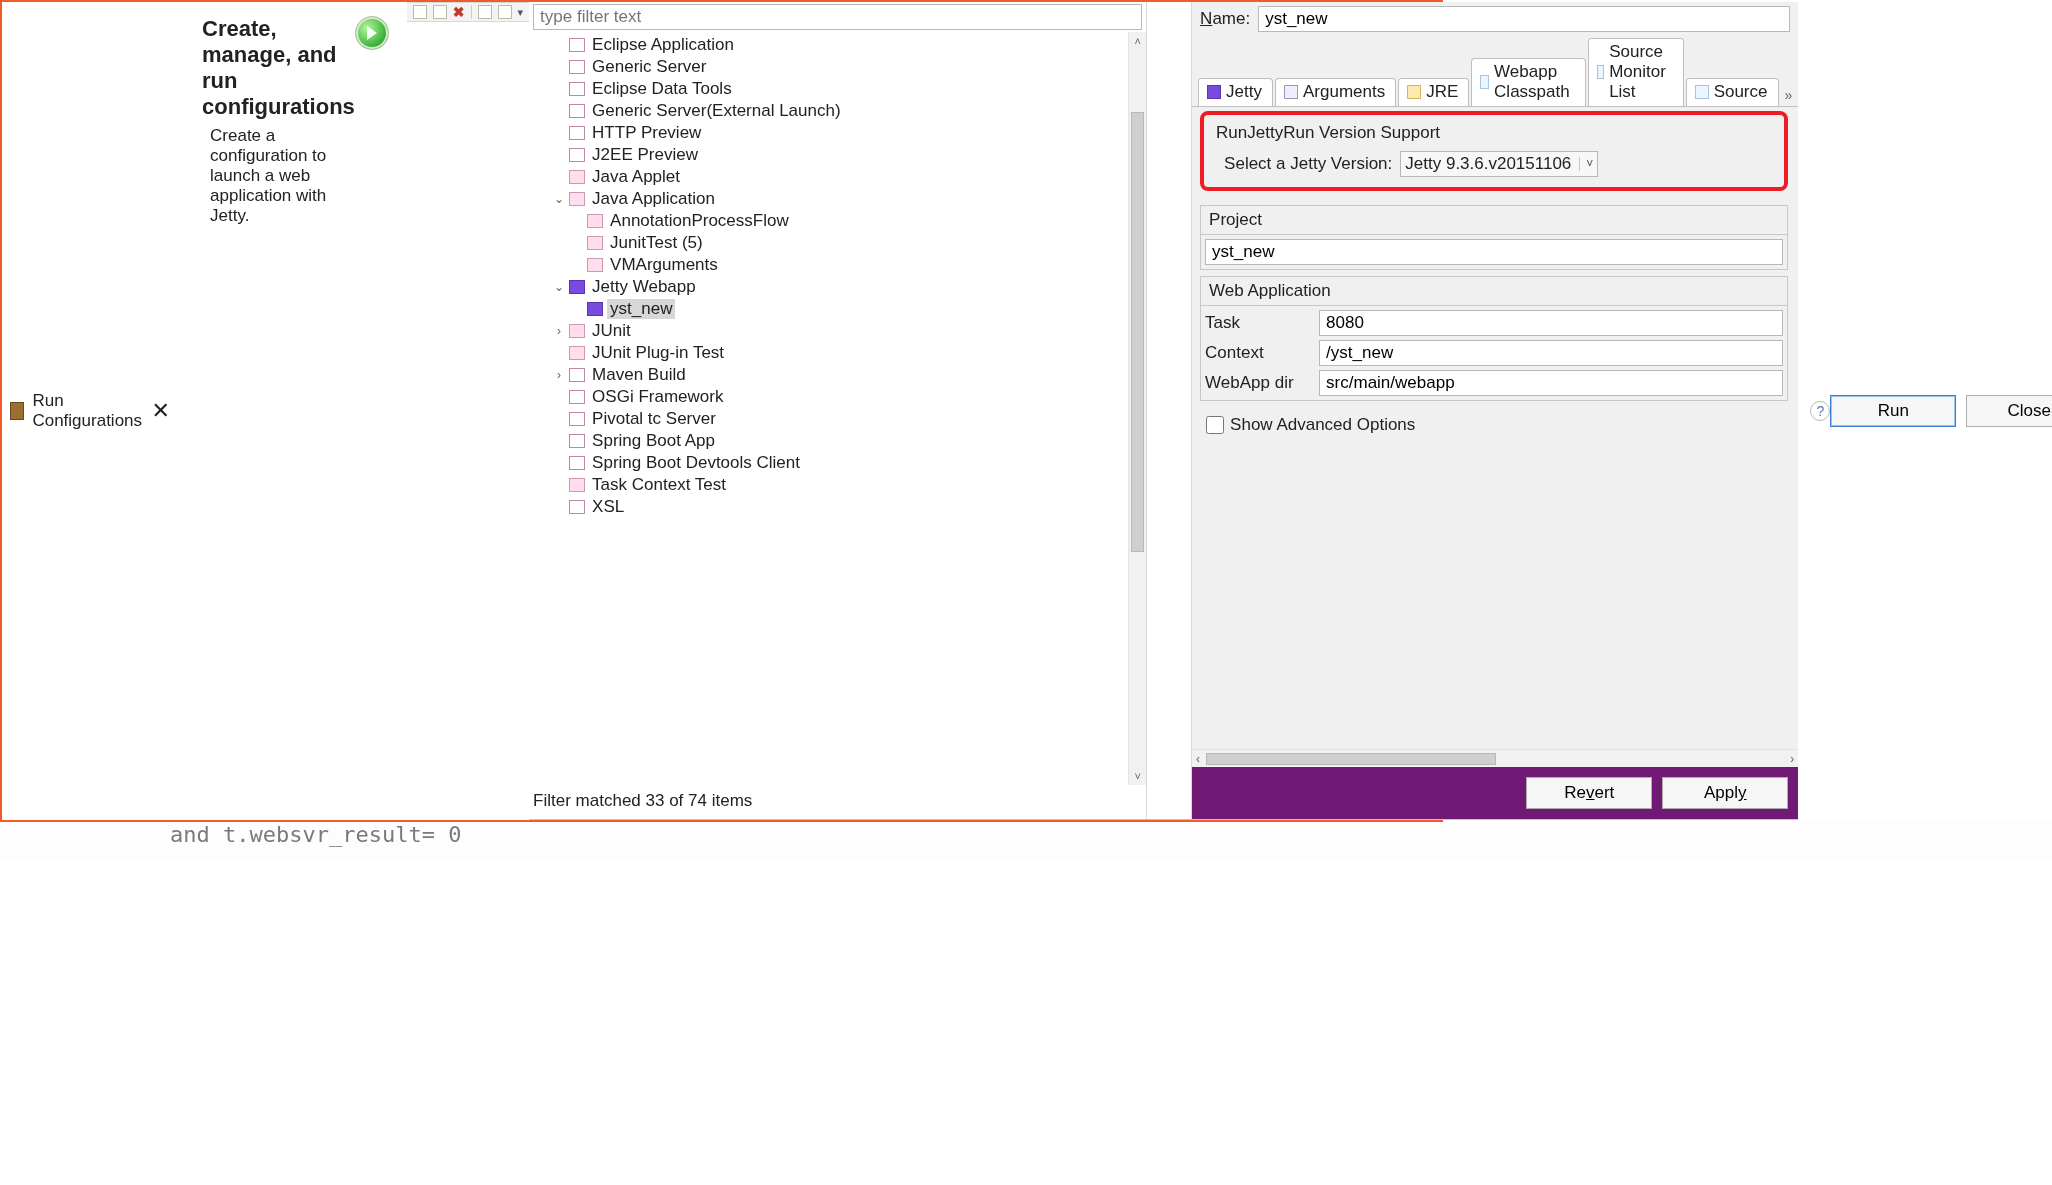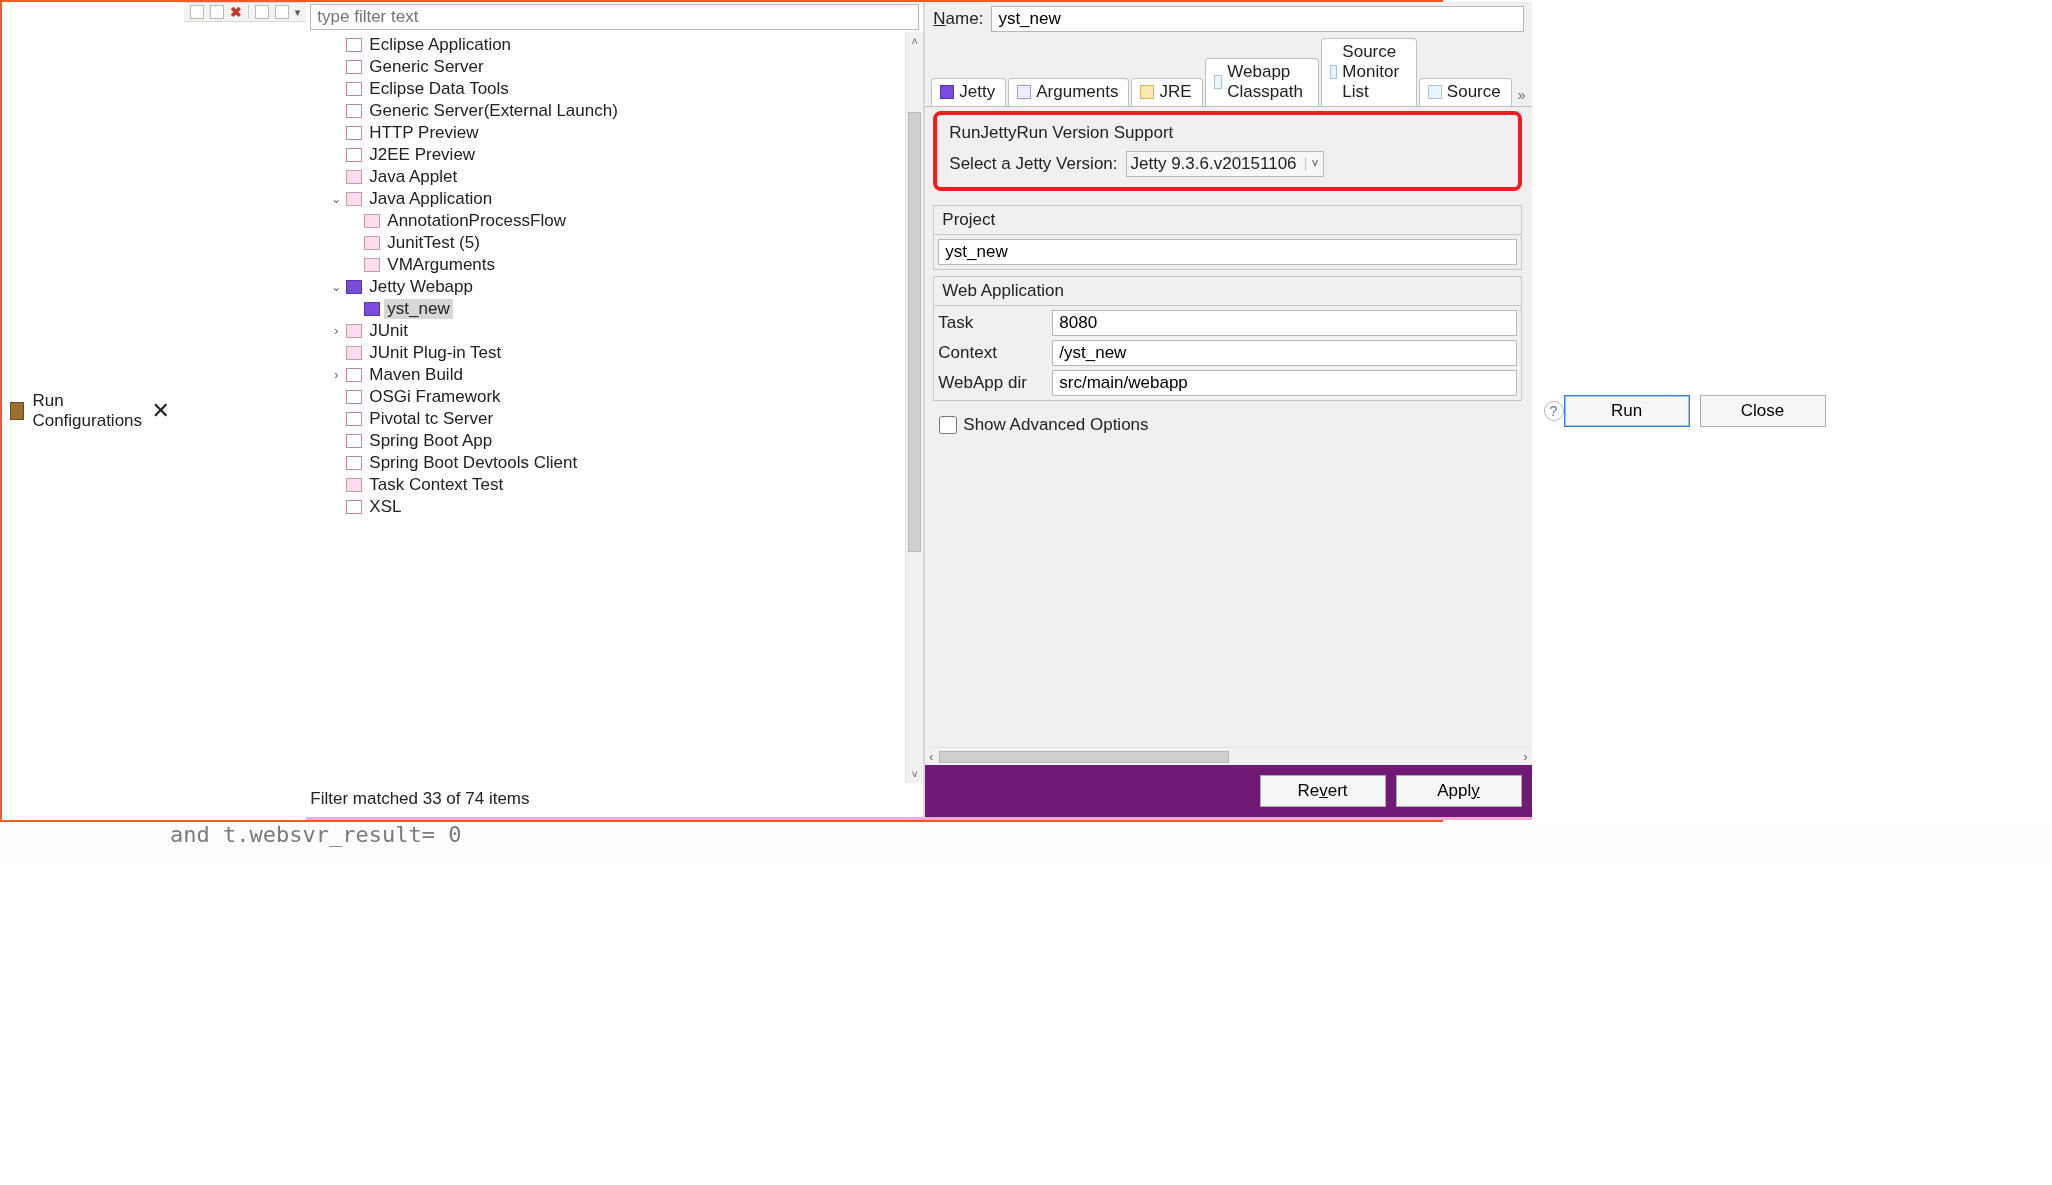--- a/index.html
+++ b/index.html
@@ -19,21 +19,21 @@
 .header-area .sub { font-size: 17px; margin-left: 8px; }
 .run-badge { width:34px;height:34px; border-radius:50%; background: radial-gradient(circle at 35% 35%, #b6f59a, #3eb73e 60%, #1f7a1f); border:1px solid #aec79e; display:flex; align-items:center; justify-content:center; color:#fff; font-size:16px; box-shadow: 0 0 0 2px #dbe9d1 inset;}
 .run-badge::after{content:"";display:block;width:0;height:0;border-left:10px solid #fff;border-top:7px solid transparent;border-bottom:7px solid transparent;opacity:.9;}
 
 .toolbar-thin { border-top:1px solid #d8d8d8; border-bottom:1px solid #d8d8d8; background:#f3f3f3; height:20px; display:flex; align-items:center; padding:0 6px; gap:6px;}
 .toolbar-thin .tico{width:14px;height:14px;border:1px solid #bba;background:#fff;}
 .toolbar-thin .tdel{color:#c0392b;font-weight:bold;font-size:14px;line-height:1;}
 .toolbar-thin .sep{width:1px;height:14px;background:#ccc;}
 .toolbar-thin .tarrow{font-size:11px;color:#555;}
 
-.body-split { flex:1; display:flex; min-height:0; border-bottom:3px solid #f9a8d4;}
+.body-split { flex:1; display:flex; min-height:0; border-bottom:1px solid #f9a8d4;gap:44px;}
 .left-pane { width: 618px; display:flex; flex-direction:column; border-right:1px solid #d8d8d8; background:#fff;}
 .filter-input { margin:2px 4px; border:1px solid #b8b8b8; font-size:17px; padding:2px 6px; color:#888;}
 .tree-wrap { flex:1; overflow:hidden; position:relative;}
 .tree { position:absolute; inset:0 18px 0 0; overflow-y:auto; padding: 2px 4px 6px 6px;}
 .scroll-track{position:absolute;right:0;top:0;bottom:0;width:18px;background:#f1f1f1;border-left:1px solid #e3e3e3;display:flex;flex-direction:column;align-items:center;}
 .scroll-track .arrow{height:18px;width:100%;display:flex;align-items:center;justify-content:center;font-size:11px;color:#666;}
 .scroll-track .thumb{position:absolute;left:2px;right:2px;top:80px;height:440px;background:#cfcfcf;border:1px solid #b8b8b8;}
 
 ul.tree-list{list-style:none;}
 ul.tree-list li{white-space:nowrap; padding:1px 0 1px 0; display:flex; align-items:center; gap:4px;}
@@ -65,21 +65,21 @@
 .tab.active{position:relative;z-index:2;justify-content:center;}
 
 .tab-body{flex:1;background:#f0f0f0;display:flex;flex-direction:column;min-height:0;}
 .tab-scroll{flex:1;overflow:hidden;position:relative;}
 .tab-inner{position:absolute;inset:0 0 18px 0;overflow:auto;padding:0 10px 10px 8px;}
 .hz-bar{position:absolute;left:0;right:0;bottom:0;height:18px;background:#f1f1f1;border-top:1px solid #e3e3e3;display:flex;align-items:center;justify-content:space-between;font-size:12px;color:#666;padding:0 4px;}
 .hz-bar .hthumb{height:12px;flex:1;margin:0 6px;background:#cfcfcf;border:1px solid #b8b8b8;max-width:640px;}
 
 .red-box{border:4px solid #ee1c25;border-radius:8px;margin:4px 0 14px 0;padding:6px 8px 10px 8px;background:#f0f0f0;}
 .group-title{font-size:17px;margin:2px 0 8px 4px;}
-.version-row{display:flex;align-items:center;gap:8px;margin-left:4px;}
+.version-row{display:flex;align-items:center;gap:8px;margin-left:12px;}
 .combo{display:flex;align-items:center;border:1px solid #b8b8b8;background:#f7f7f7;padding:2px 4px;gap:8px;font-size:17px;}
 .combo .chev{font-size:12px;color:#555;border-left:1px solid #c8c8c8;padding-left:6px;}
 
 .section{margin:0 0 6px 0;border:1px solid #c7c7c7; background:#f0f0f0;}
 .section .sec-title{padding:4px 8px;border-bottom:1px solid #c7c7c7;background:#f0f0f0;}
 .section input.full{display:block;width:calc(100% - 8px);margin:4px;border:1px solid #b8b8b8;padding:2px 6px;font-size:17px;background:#fff;}
 .grid{display:grid;grid-template-columns:110px 1fr;gap:4px 4px;padding:4px;}
 .grid label{padding-top:3px;}
 .grid input{border:1px solid #b8b8b8;padding:2px 6px;font-size:17px;background:#fff;width:100%;}
 
@@ -102,20 +102,27 @@
 
 <div class="dialog">
 
   <div class="titlebar">
     <span class="title-icon"></span>
     <span class="title-text">Run Configurations</span>
     <span class="spacer"></span>
     <span class="close-x">✕</span>
   </div>
 
+  <div class="header-area">
+    <div class="hdr-texts">
+      <h2>Create, manage, and run configurations</h2>
+      <div class="sub">Create a configuration to launch a web application with Jetty.</div>
+    </div>
+    <div class="run-badge"></div>
+  </div>
 
   <div class="toolbar-thin">
     <span class="tico"></span>
     <span class="tico"></span>
     <span class="tdel">✖</span>
     <span class="sep"></span>
     <span class="tico"></span>
     <span class="tico"></span>
     <span class="tarrow">▾</span>
   </div>

